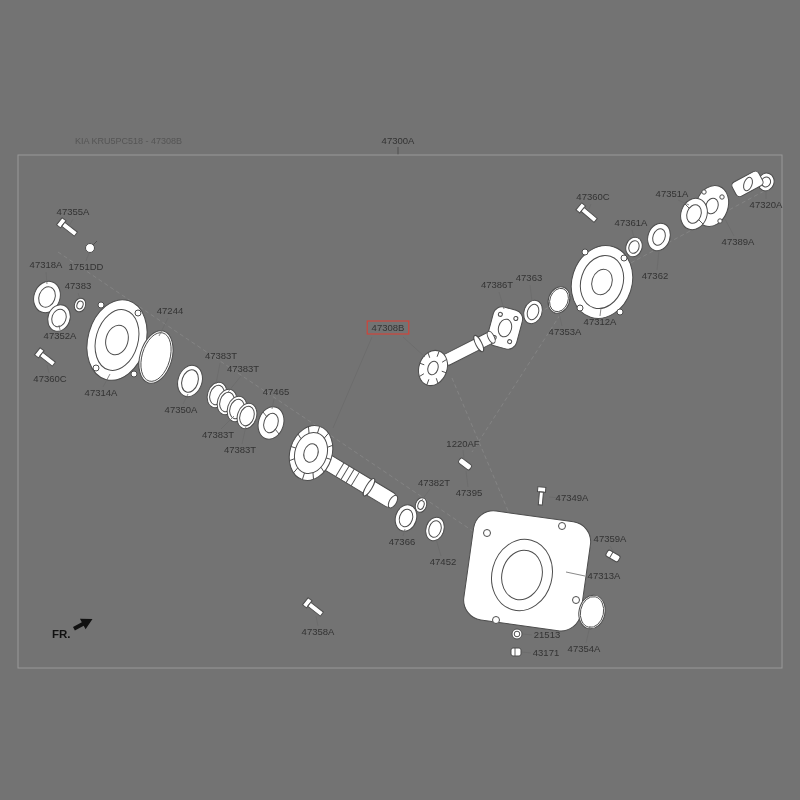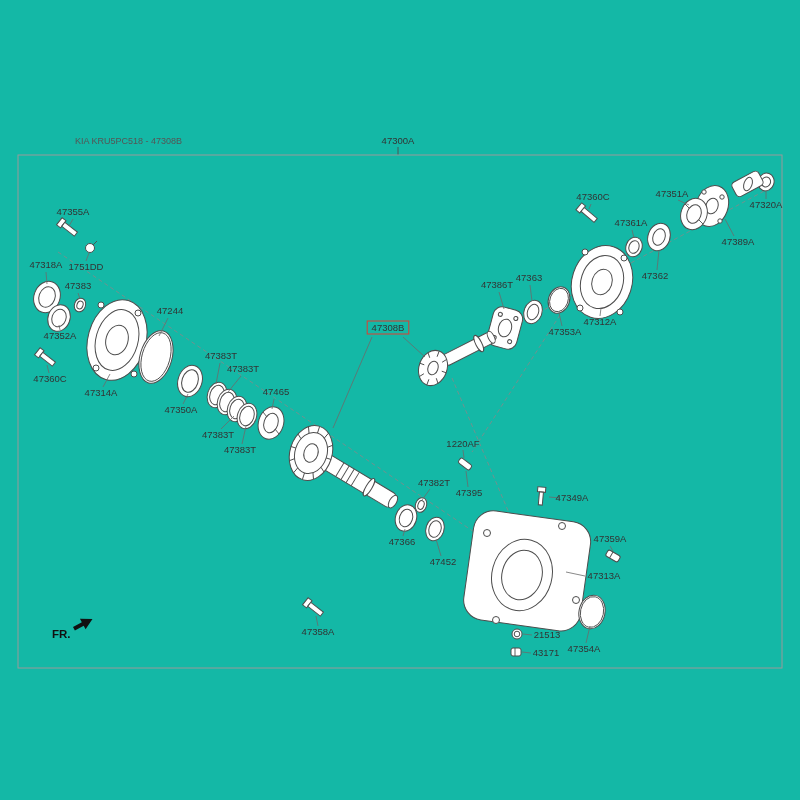--- a/index.html
+++ b/index.html
@@ -1,16 +1,16 @@
 <!DOCTYPE html>
 <html><head>
 <meta charset="utf-8">
 <style>
   html,body{margin:0;padding:0;background:#ffffff;}
-  .stage{position:relative;width:800px;height:800px;background:#14b8a6;overflow:hidden;}
+  .stage{position:relative;width:800px;height:800px;background:#737373;overflow:hidden;}
   svg{display:block;}
   .part-label{font-family:"Liberation Sans",sans-serif;font-size:9.5px;fill:#333333;text-anchor:middle;}
   .leader{stroke:#6b6b6b;stroke-width:0.8;fill:none;}
   .hdr{font-family:"Liberation Sans",sans-serif;font-size:9px;fill:#555555;}
   .ttl{font-family:"Liberation Sans",sans-serif;font-size:9.5px;fill:#333333;text-anchor:middle;}
   .fr{font-family:"Liberation Sans",sans-serif;font-size:11.5px;font-weight:bold;fill:#111111;}
   .shape{stroke:#4d4d4d;stroke-width:1;fill:#ffffff;}
   .thin{stroke:#4d4d4d;stroke-width:0.9;fill:none;}
   .dash{stroke:#888888;stroke-width:0.8;stroke-dasharray:4 3;fill:none;}
 </style>

